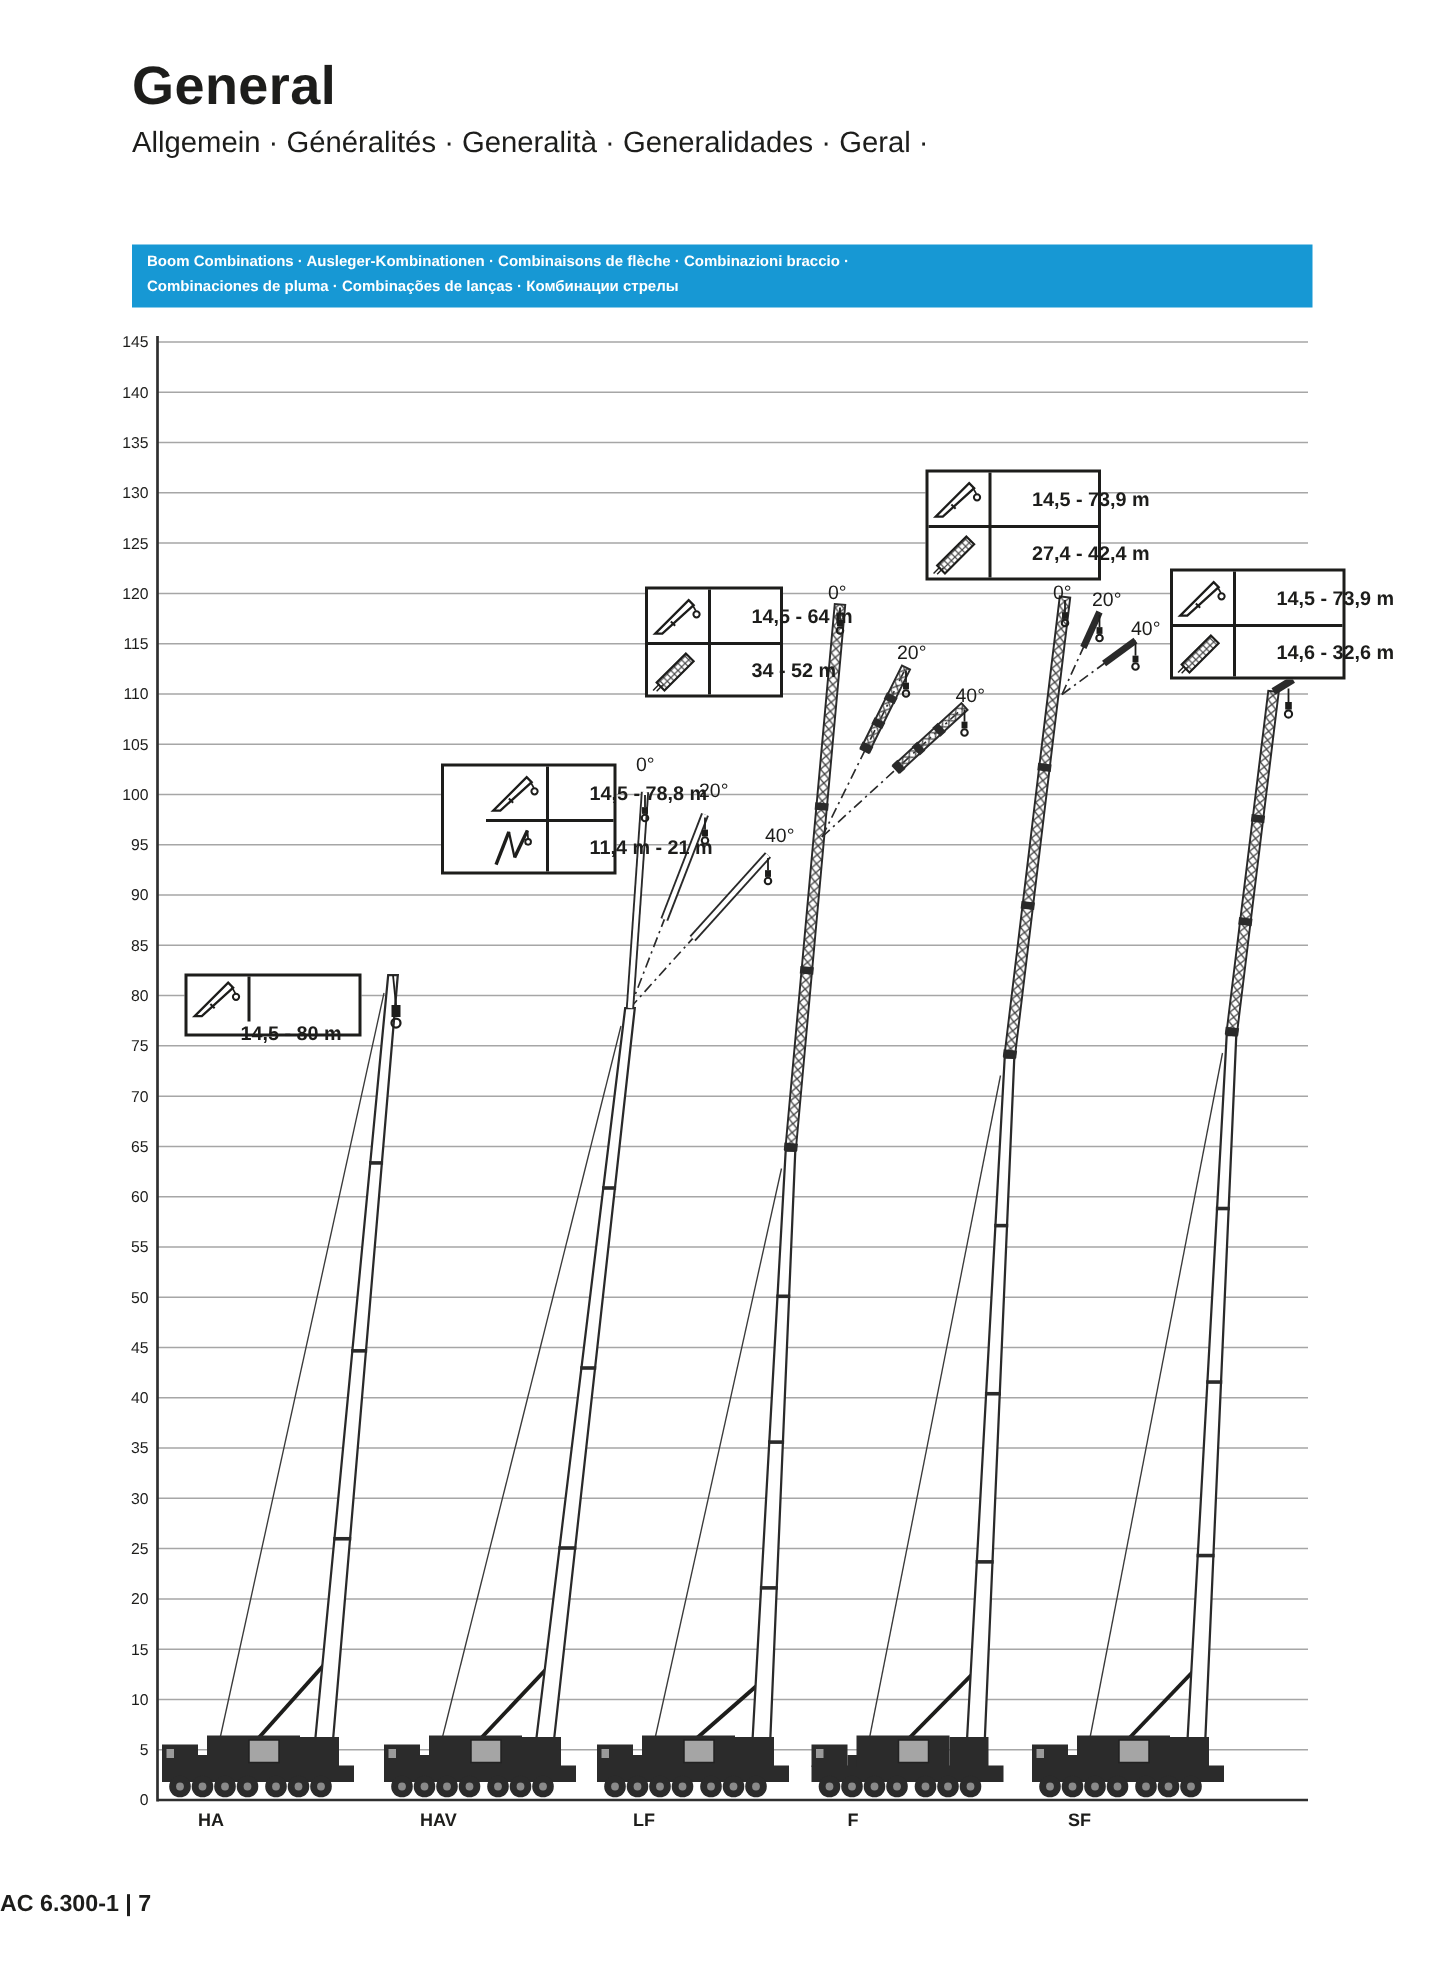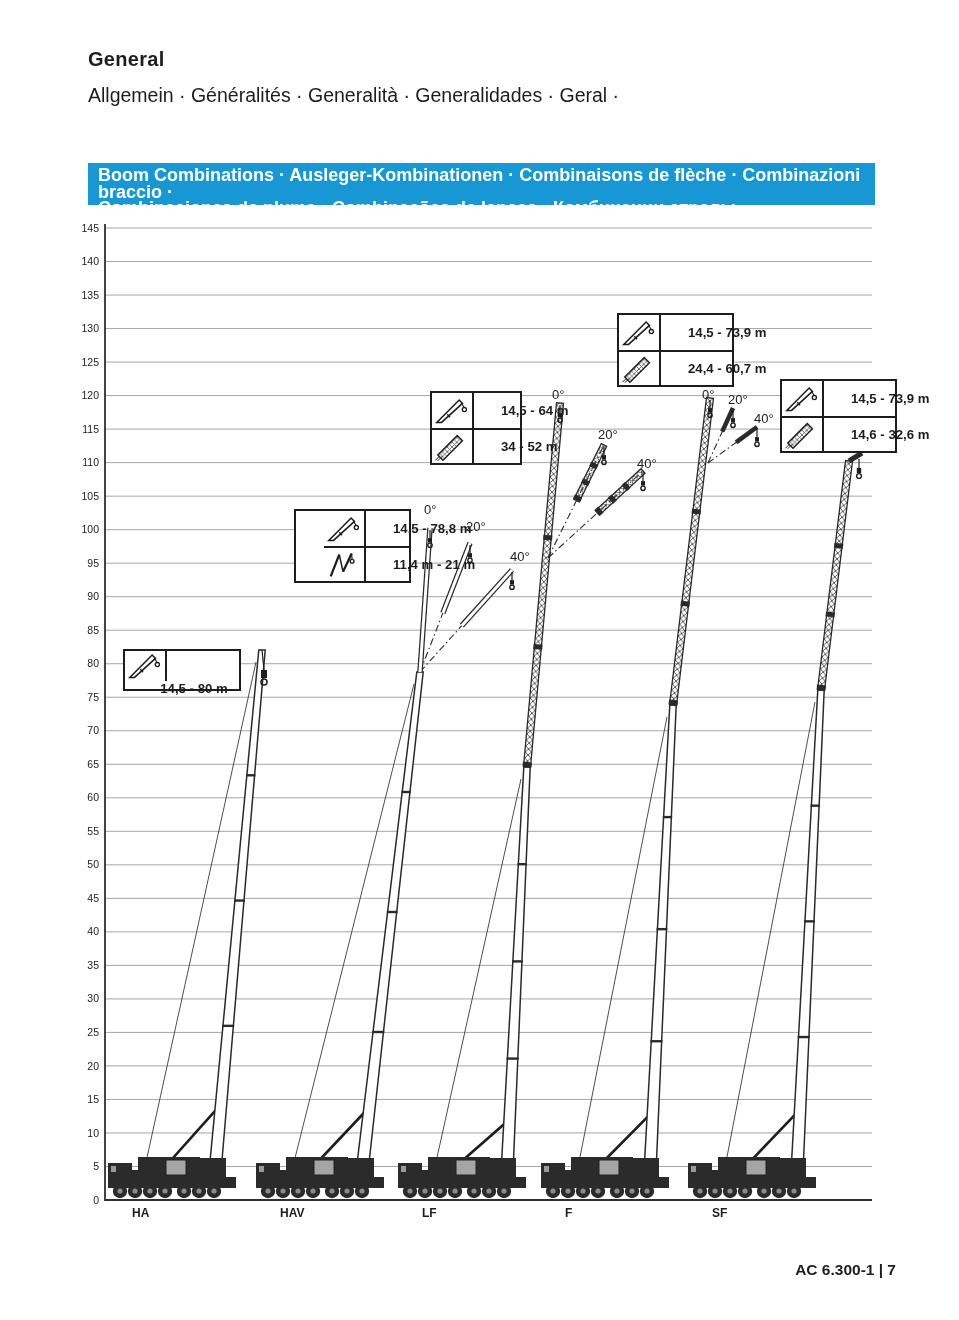--- a/index.html
+++ b/index.html
@@ -1,25 +1,25 @@
 <!DOCTYPE html>
 <html><head>
 <meta charset="utf-8">
 <style>
   * { box-sizing: border-box; }
   html,body { margin:0; padding:0; }
   body {
     width:959px; height:1320px; position:relative; background:#ffffff;
     font-family:"Liberation Sans", sans-serif; color:#1d1d1b; overflow:hidden;
   }
-  .page-title { position:absolute; left:88px; top:36px; font-size:20px; font-weight:700; letter-spacing:0.3px;margin-top:12px; }
+  .page-title { position:absolute; left:88px; top:36px; font-size:36px; font-weight:700; letter-spacing:0.3px; }
   .subtitle { position:absolute; left:88px; top:82px; font-size:19.5px; line-height:27px; }
   .banner {
     position:absolute; left:88px; top:163px; width:787px; height:42px;
-    background:#1798d4; color:#ffffff; font-weight:700; font-size:18px; line-height:16.5px;
+    background:#1798d4; color:#ffffff; font-weight:700; font-size:10px; line-height:16.5px;
     padding:4px 8px 0 10px;
   }
   #chart-svg { position:absolute; left:0; top:0; }
   .combo-box {
     position:absolute; background:#ffffff; border:2px solid #1d1d1b;
     display:flex; flex-direction:column; z-index:3;
   }
   .combo-row { display:flex; align-items:stretch; height:35px; }
   .combo-row.tall { height:38px;flex-direction:column; }
   .combo-row + .combo-row { border-top:2px solid #1d1d1b; }
@@ -29,21 +29,21 @@
   #box-HAV { left:294px; top:509px; width:117px;padding-left:28px; }
   #box-LF  { left:430px; top:391px; width:92px; }
   #box-F   { left:617px; top:313px; width:117px; }
   #box-SF  { left:780px; top:379px; width:117px; }
   .crane-label { position:absolute; width:80px; text-align:left; font-weight:700; font-size:12px; z-index:2; }
   #lbl-HA  { left:132px; top:1206px; }
   #lbl-HAV { left:280px; top:1206px; }
   #lbl-LF  { left:422px; top:1206px; }
   #lbl-F   { left:565px; top:1206px; }
   #lbl-SF  { left:712px; top:1206px; }
-  .footer { position:absolute; left:16px; top:1261px; width:880px; text-align:right; font-weight:700; font-size:15.5px; }
+  .footer { position:absolute; left:0; top:1261px; width:880px; text-align:left; font-weight:700; font-size:15.5px; }
 </style>
 </head>
 <body>
 
 <div class="page-title">General</div>
 <div class="subtitle">
   <div>Allgemein · Généralités · Generalità · Generalidades · Geral ·</div>
 </div>
 
 <div class="banner">
@@ -486,21 +486,21 @@
     <div class="combo-range">14,5 - 73,9 m</div>
   </div>
   <div class="combo-row">
     <div class="combo-icon">
       <svg width="38" height="30" viewBox="0 0 40 30">
         <line x1="2.5" y1="29" x2="7" y2="24.5" stroke="#1d1d1b" stroke-width="1"></line>
         <line x1="5" y1="29.5" x2="9.5" y2="25" stroke="#1d1d1b" stroke-width="1"></line>
         <polygon points="5,23.5 10.5,29 31,8.5 25.5,3" fill="url(#lat2)" stroke="#1d1d1b" stroke-width="1.5"></polygon>
       </svg>
     </div>
-    <div class="combo-range">24,4 - 60,7 m</div>
+    <div class="combo-range">27,4 - 42,4 m</div>
   </div>
 </div>
 
 <div class="combo-box" id="box-SF">
   <div class="combo-row">
     <div class="combo-icon">
       <svg width="38" height="30" viewBox="0 0 40 30">
         <polygon points="4,27 9,27 31,7 27.5,3.5" fill="#fff" stroke="#1d1d1b" stroke-width="1.6"></polygon>
         <line x1="15" y1="18.5" x2="18" y2="21.5" stroke="#1d1d1b" stroke-width="1.4"></line>
         <line x1="30" y1="6.5" x2="32.5" y2="11" stroke="#1d1d1b" stroke-width="1.2"></line>

